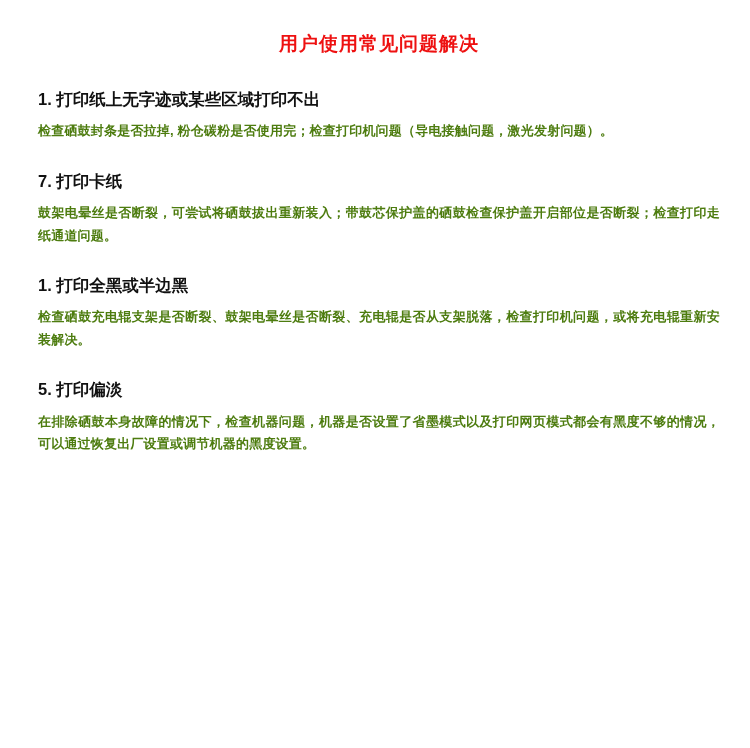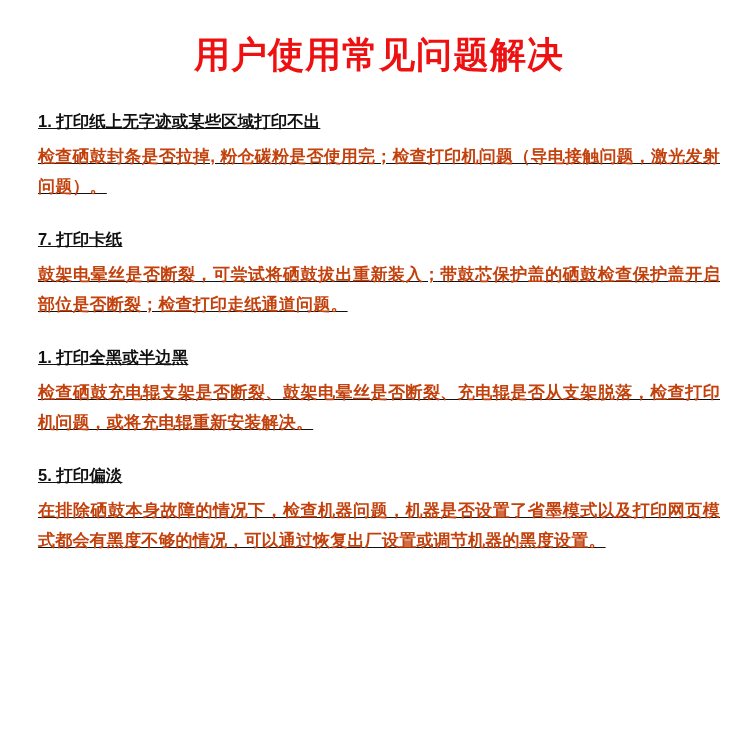--- a/index.html
+++ b/index.html
@@ -17,44 +17,43 @@
   .page {
     width: 750px;
     height: 748px;
     box-sizing: border-box;
     padding: 26px 30px 10px 38px;
     position: relative;
   }
   .doc-title {
     text-align: center;
     color: #ee1111;
-    font-size: 36px;
+    font-size: 19px;
     font-weight: bold;
     letter-spacing: 1px;
     margin: 6px 0 30px 0;
     line-height: 1.3;
   }
   .faq-list {
     display: block;
   }
   .faq-item {
     margin-bottom: 26px;
-    text-decoration: underline;
   }
   .faq-q {
     font-size: 16.5px;
     font-weight: bold;
     color: #111111;
     line-height: 1.55;
     margin-bottom: 8px;
   }
   .faq-a {
-    font-size: 17px;
+    font-size: 13px;
     font-weight: bold;
-    color: #c2410c;
+    color: #4d7c0f;
     line-height: 1.72;
     text-align: justify;
     letter-spacing: 0.2px;
   }
   .faq-item:last-child {
     margin-bottom: 16px;
   }
 </style>
 </head>
 <body>

